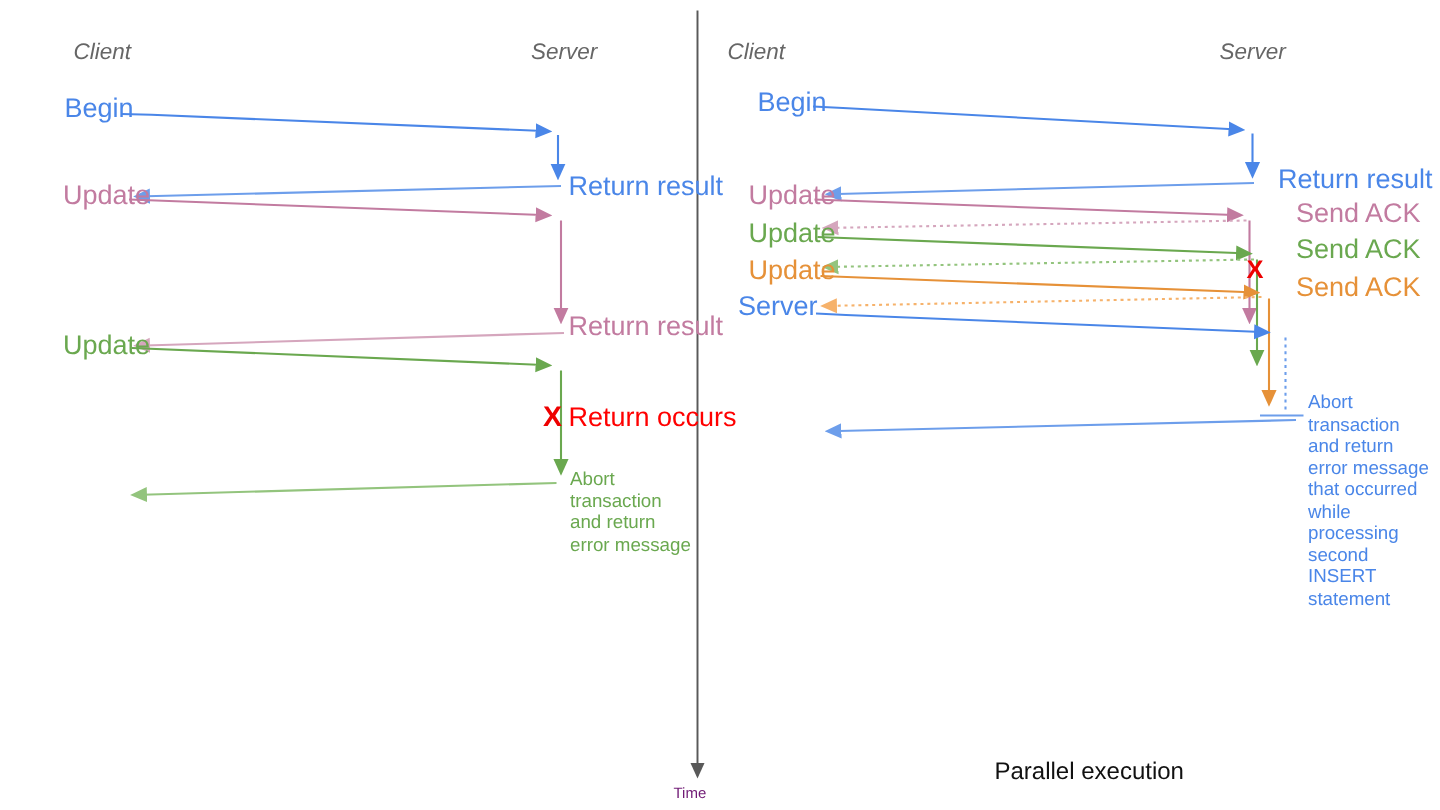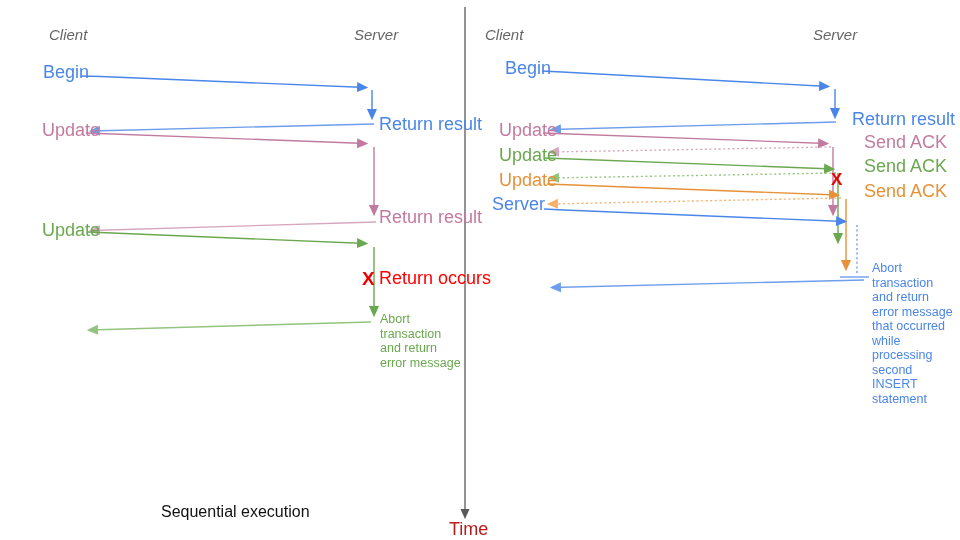--- a/index.html
+++ b/index.html
@@ -126,21 +126,20 @@
   <div class="lbl c-blue" style="left:379px;top:118px;">Return result</div>
   <div class="lbl c-pink" style="left:42px;top:124px;">Update</div>
   <div class="lbl c-pink" style="left:379px;top:211px;">Return result</div>
   <div class="lbl c-green" style="left:42px;top:224px;">Update</div>
   <div class="xmark" style="left:362px;top:268px;font-size:19px;">X</div>
   <div class="lbl c-red" style="left:379px;top:272px;">Return occurs</div>
   <div class="wrapblk c-green" style="left:380px;top:312px;width:95px;">Abort
 transaction
 and return
 error message</div>
-  <div class="title" style="left:161px;top:503px;">Sequential execution</div>
 
   <div class="hdr" style="left:485px;top:26px;">Client</div>
   <div class="hdr" style="left:813px;top:26px;">Server</div>
 
   <div class="lbl c-blue" style="left:505px;top:62px;">Begin</div>
   <div class="lbl c-blue" style="left:852px;top:113px;">Return result</div>
   <div class="lbl c-pink" style="left:499px;top:124px;">Update</div>
   <div class="lbl c-pink" style="left:864px;top:136px;">Send ACK</div>
   <div class="lbl c-green" style="left:499px;top:149px;">Update</div>
   <div class="lbl c-green" style="left:864px;top:160px;">Send ACK</div>
@@ -151,16 +150,17 @@
   <div class="wrapblk c-blue" style="left:872px;top:261px;width:95px;">Abort
 transaction
 and return
 error message
 that occurred
 while
 processing
 second
 INSERT
 statement</div>
+  <div class="title" style="left:663px;top:506px;">Parallel execution</div>
 
-  <div class="lbl" style="left:449px;top:523px;font-size:18px;color:#b91c1c;">Time</div>
+  <div class="lbl" style="left:449px;top:523px;font-size:10px;color:#701a75;">Time</div>
 
 </div>
 
 </body></html>

